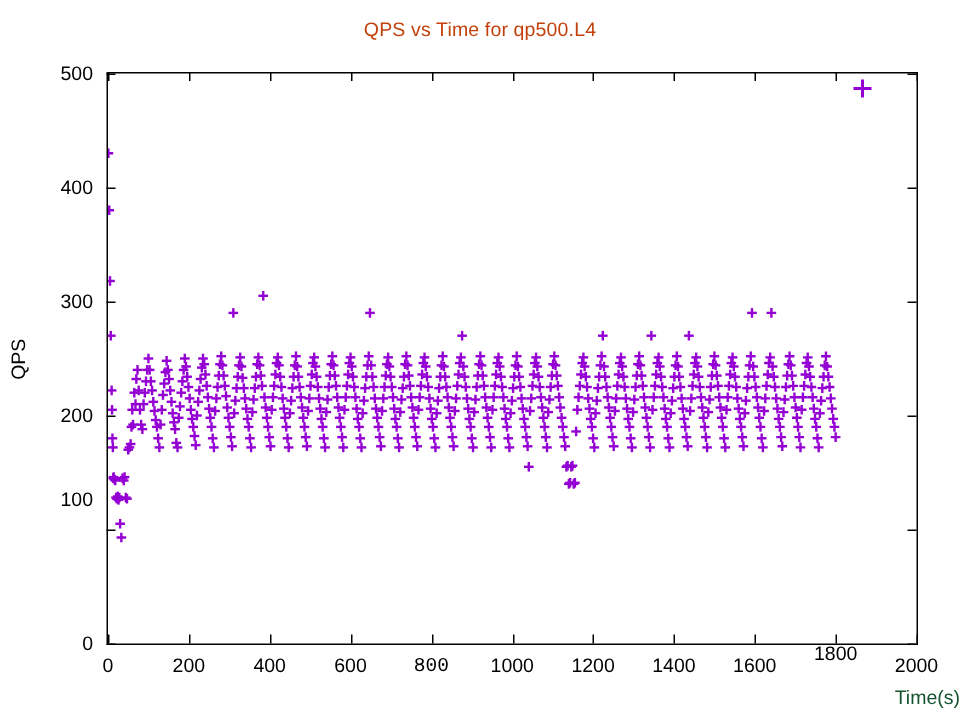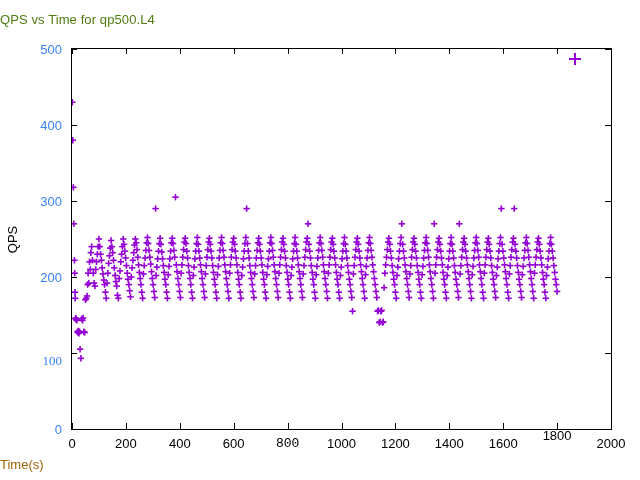--- a/index.html
+++ b/index.html
@@ -16,22 +16,23 @@
     width: 640px;
     height: 480px;
     background: #ffffff;
     overflow: hidden;
   }
   #chart-title {
     position: absolute;
     left: 0;
     top: 12px;
     width: 640px;
+    text-align: center;
     font-size: 13px;
-    color: #4d7c0f;
+    color: #c2410c;
     letter-spacing: 0.1px;
     white-space: nowrap;
   }
   #plot-area {
     position: absolute;
     left: 71px;
     top: 48px;
     width: 541px;
     height: 382px;
     border: 1px solid #000000;
@@ -40,44 +41,44 @@
   }
   #svg-canvas {
     position: absolute;
     left: 0;
     top: 0;
   }
   .ytick-label {
     position: absolute;
     text-align: right;
     font-size: 13px;
-    color: #3b82f6;
+    color: #000000;
     white-space: nowrap;
     transform: translateY(-50%);
   }
   .xtick-label {
     position: absolute;
     text-align: center;
     font-size: 13px;
     color: #000000;
     white-space: nowrap;
     transform: translateX(-50%);
   }
   .tick-mark {
     position: absolute;
     background: #000000;
   }
   #xaxis-label {
     position: absolute;
     left: 0;
     top: 457px;
     width: 640px;
-    text-align: left;
+    text-align: right;
     font-size: 13px;
-    color: #a16207;
+    color: #14532d;
   }
   #yaxis-label {
     position: absolute;
     left: -18px;
     top: 232px;
     width: 60px;
     text-align: center;
     font-size: 13px;
     color: #000000;
     transform: rotate(-90deg);
@@ -1344,21 +1345,21 @@
           <line x1="485.1" y1="239.24" x2="485.1" y2="245.64"></line>
           <line x1="481.90000000000003" y1="242.44" x2="488.3" y2="242.44"></line>
         </g>
       </svg>
   </div>
 
   <div id="ytick-container">
       <div class="ytick-label" style="left: 18px; width: 44px; top: 429px;">0</div>
       <div class="tick-mark" style="left: 71px; top: 429px; width: 6px; height: 1px;"></div>
       <div class="tick-mark" style="left: 605px; top: 429px; width: 6px; height: 1px;"></div>
-      <div class="ytick-label" style="left: 18px; width: 44px; top: 361px; font-family: Liberation Serif, serif;">100</div>
+      <div class="ytick-label" style="left: 18px; width: 44px; top: 333px;">100</div>
       <div class="tick-mark" style="left: 71px; top: 353px; width: 6px; height: 1px;"></div>
       <div class="tick-mark" style="left: 605px; top: 353px; width: 6px; height: 1px;"></div>
       <div class="ytick-label" style="left: 18px; width: 44px; top: 277px;">200</div>
       <div class="tick-mark" style="left: 71px; top: 277px; width: 6px; height: 1px;"></div>
       <div class="tick-mark" style="left: 605px; top: 277px; width: 6px; height: 1px;"></div>
       <div class="ytick-label" style="left: 18px; width: 44px; top: 201px;">300</div>
       <div class="tick-mark" style="left: 71px; top: 201px; width: 6px; height: 1px;"></div>
       <div class="tick-mark" style="left: 605px; top: 201px; width: 6px; height: 1px;"></div>
       <div class="ytick-label" style="left: 18px; width: 44px; top: 125px;">400</div>
       <div class="tick-mark" style="left: 71px; top: 125px; width: 6px; height: 1px;"></div>

